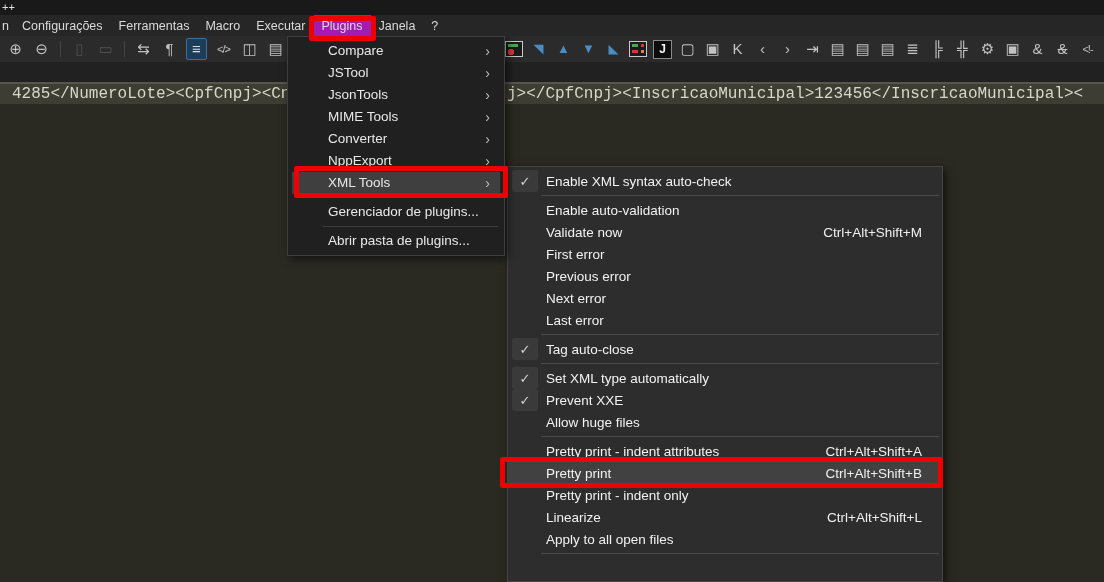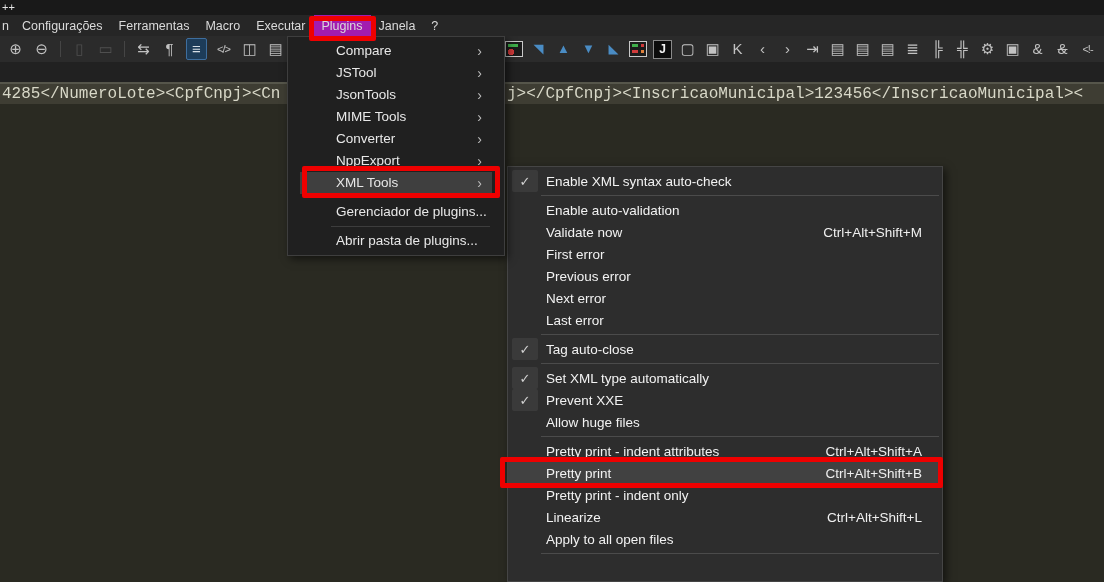--- a/index.html
+++ b/index.html
@@ -47,27 +47,27 @@
   
   #tabbar{position:absolute;left:0;top:62px;width:1104px;height:20px;background:#212121;
           border-bottom:2px solid #56564b;}
 
   
   #editor{position:absolute;left:0;top:84px;width:1104px;height:498px;background:#2a2a22;}
   #curline{position:absolute;left:0;top:0;width:1104px;height:20px;background:#3e3d33;}
   .codetext{position:absolute;top:0;height:20px;line-height:20px;white-space:pre;
             font-family:"Liberation Mono","DejaVu Sans Mono",monospace;
             font-size:16px;color:#d8d8c8;}
-  #code-left{left:2px;}
+  #code-left{left:12px;}
   #code-right{left:507px;}
 
   
   #plugins-menu{position:absolute;left:287px;top:36px;width:218px;background:#202020;
                 border:1px solid #3e3e3e;box-shadow:3px 3px 8px rgba(0,0,0,.55);
-                padding:3px 12px;z-index:30;box-sizing:border-box;}
+                padding:3px 4px;z-index:30;box-sizing:border-box;}
   .pm-item{position:relative;height:22px;line-height:22px;font-size:13.5px;color:#e8e8e8;
            padding-left:36px;cursor:default;white-space:nowrap;}
   .pm-item.highlighted{background:#3f3f3f;}
   .pm-arrow{position:absolute;right:10px;top:0;font-size:14px;color:#bdbdbd;}
   .pm-sep{height:1px;background:#3d3d3d;margin:3px 2px 3px 31px;}
 
   
   #xml-menu{position:absolute;left:507px;top:166px;width:436px;height:416px;background:#2d2d2d;
             border:1px solid #454545;box-shadow:3px 3px 8px rgba(0,0,0,.55);
             padding-top:3px;z-index:20;box-sizing:border-box;}

